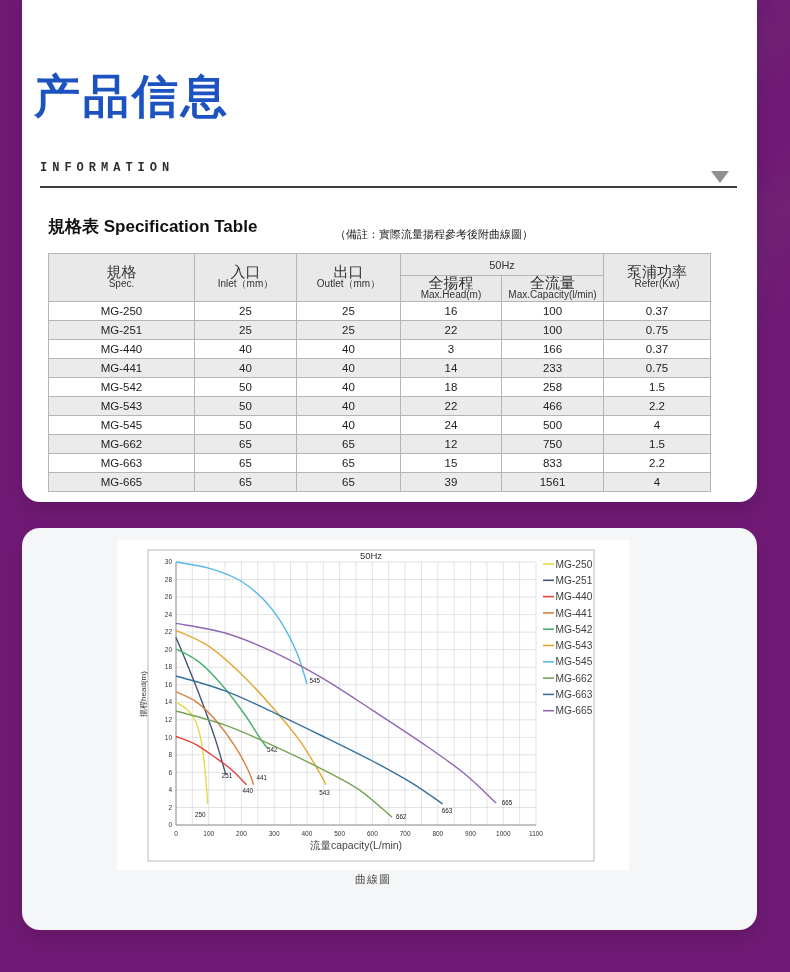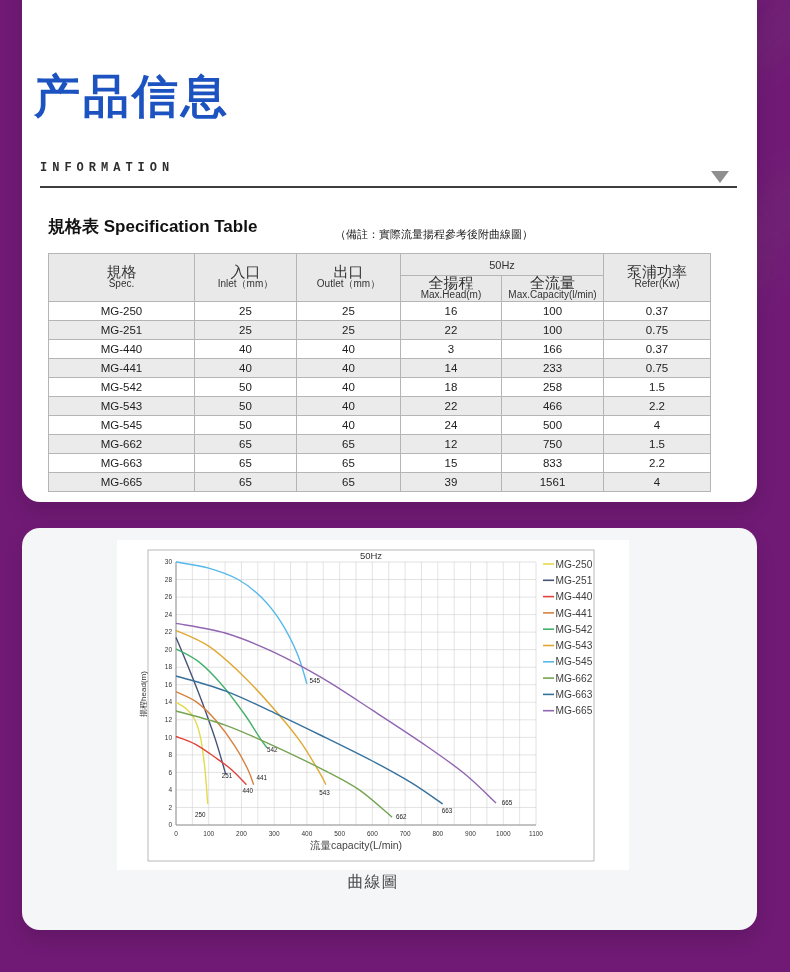--- a/index.html
+++ b/index.html
@@ -38,21 +38,21 @@
   table.spec .sub-row th { height:26px; }
   .th-cn { display:block; font-size:15px; line-height:12px; }
   .th-en { display:block; font-size:10px; line-height:11px; }
   table.spec tbody tr { height:19px; background:#ffffff; }
   table.spec tbody tr:nth-child(even) { background:#ebebeb; }
   table.spec tbody td { font-size:11.5px; }
 
   #chart-panel { position:absolute; left:95px; top:12px; width:512px; height:330px; background:#ffffff; }
   #chart-panel svg { display:block; width:512px; height:330px; }
   .chart-caption { position:absolute; left:95px; top:344px; width:512px; text-align:center;
-                   font-size:16px; color:#4a4a4a; letter-spacing:1px; }
+                   font-size:11px; color:#4a4a4a; letter-spacing:1px; }
 </style>
 </head>
 <body>
 
 <div id="page">
   <div class="leaf l1"></div>
   <div class="leaf l2"></div>
   <div class="leaf l3"></div>
   <div class="leaf l4"></div>
 

